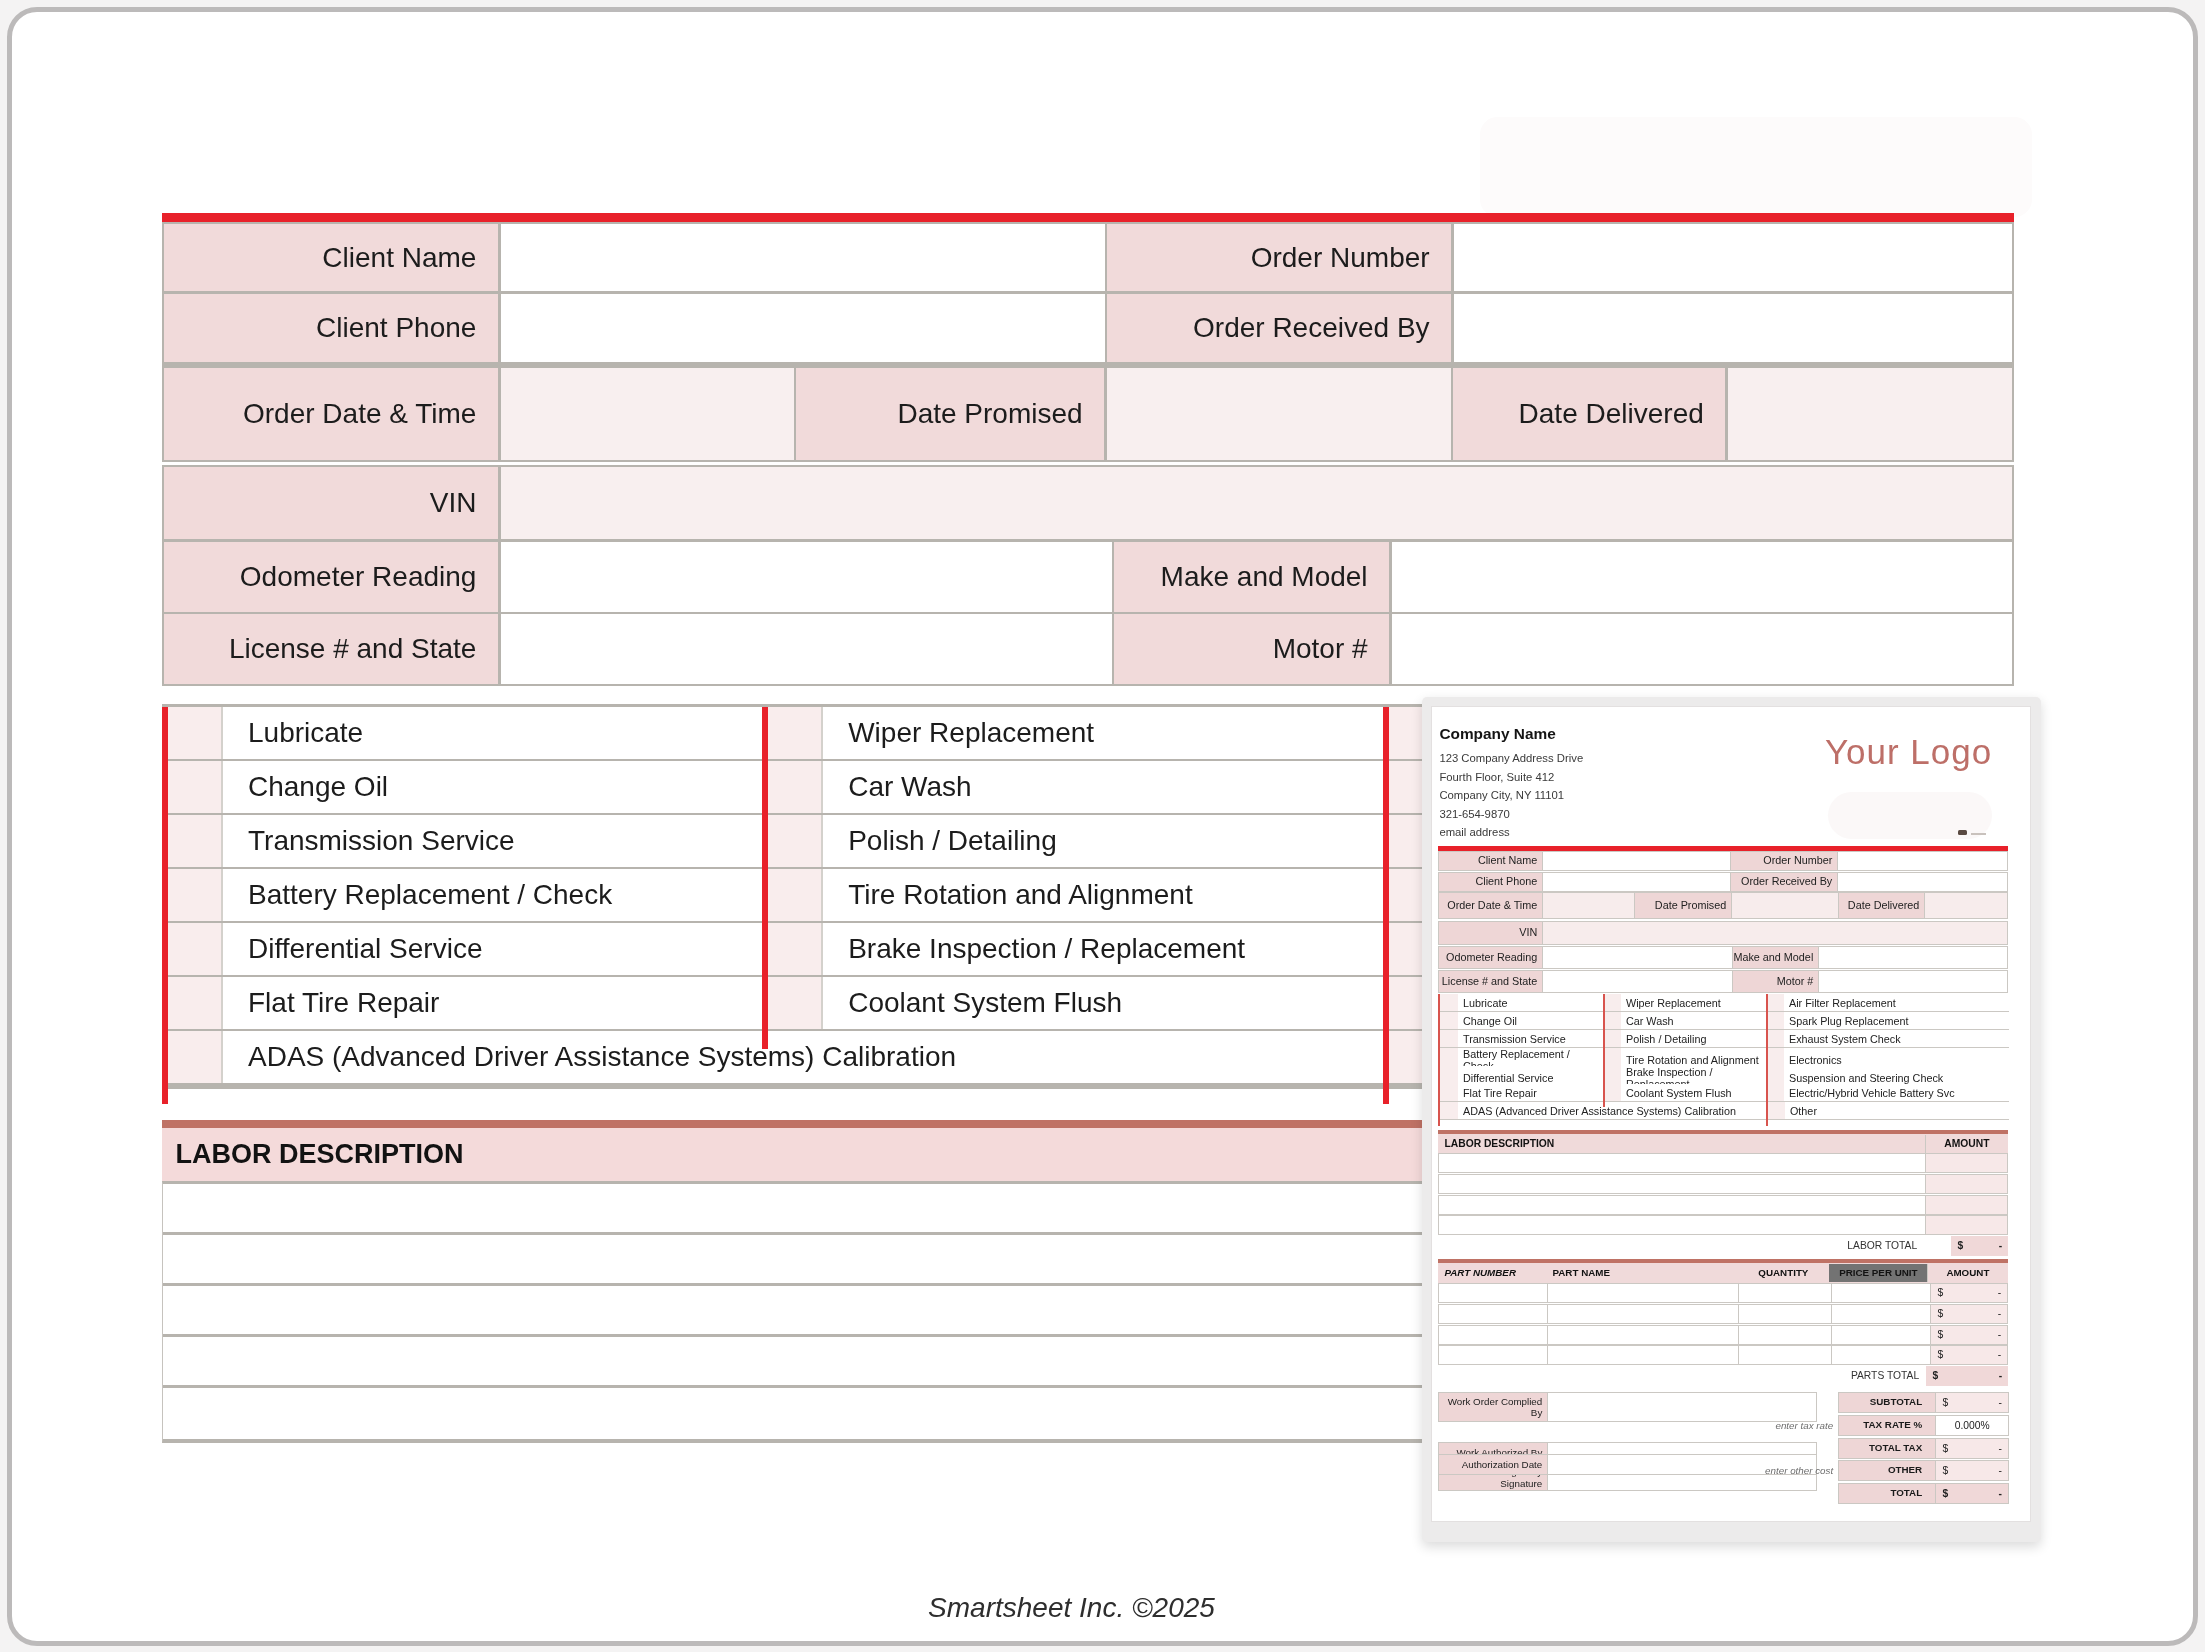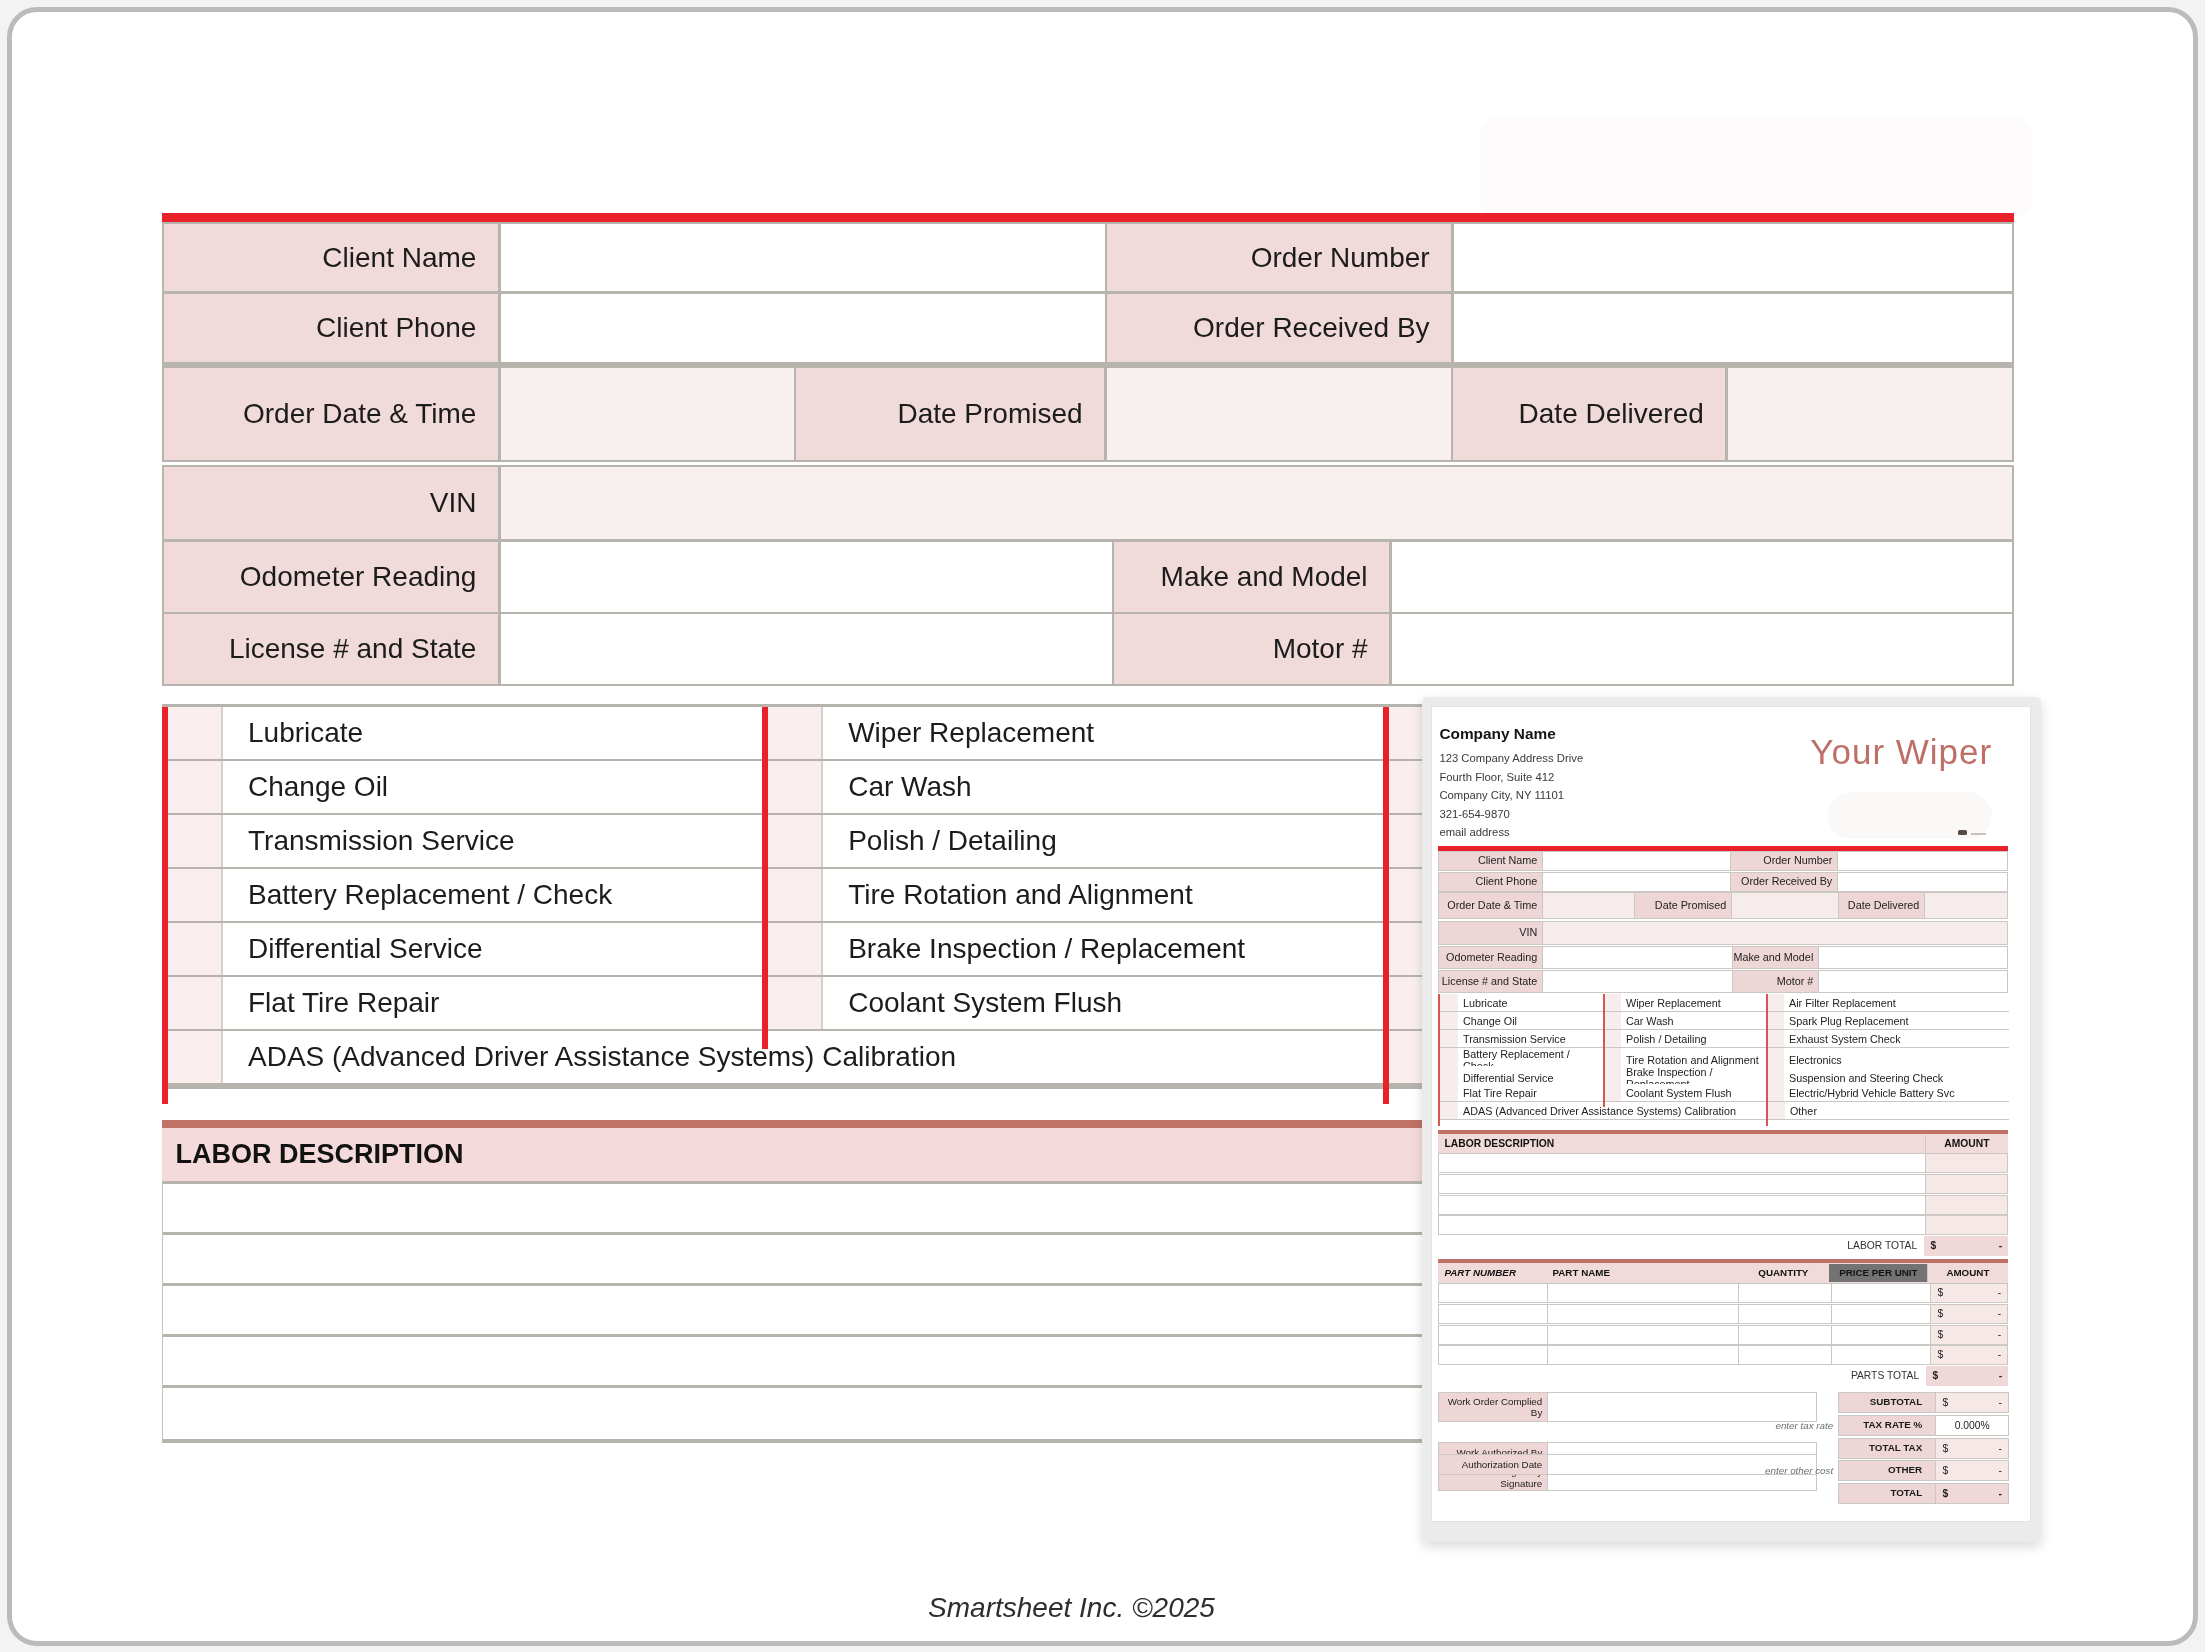--- a/index.html
+++ b/index.html
@@ -198,21 +198,21 @@
     <div class="tcard">
 
       <div class="abs" style="left:7.2px; top:17.5px; font-size:15.4px; font-weight:700; color:#141414;">Company Name</div>
       <div class="abs" style="left:7.2px; top:42px; font-size:11.3px; color:#3a3a3a; line-height:18.5px;">
         <div>123 Company Address Drive</div>
         <div>Fourth Floor, Suite 412</div>
         <div>Company City, NY 11101</div>
         <div>321-654-9870</div>
         <div>email address</div>
       </div>
-      <div class="abs" style="left:319px; top:25px; width:241px; text-align:right; font-size:35px; color:#bd6f68; letter-spacing:1px;">Your Wiper</div>
+      <div class="abs" style="left:319px; top:25px; width:241px; text-align:right; font-size:35px; color:#bd6f68; letter-spacing:1px;">Your Logo</div>
       <div class="abs" style="left:396px; top:85px; width:164px; height:47px; background:#fbf8f8; border-radius:23.6px;"></div>
       <div class="abs" style="left:526px; top:123px; width:9.2px; height:5.1px; background:#5a4a42; border-radius:1.5px;"></div>
       <div class="abs" style="left:539px; top:126px; width:14.4px; height:2.1px; background:#c9c2bd;"></div>
 
       <div class="abs redbar" style="left:6.2px; top:139px; width:570px; height:4.6px;"></div>
 
       <div class="tg" style="left:6.2px; top:144px; width:570px; grid-template-columns:103px 187px 106px 1fr; height:19.5px;">
         <div class="t-lbl">Client Name</div>
         <div class="t-in"></div>
         <div class="t-lbl">Order Number</div>
@@ -323,21 +323,21 @@
           <div class="t-amt"></div>
       </div>
       <div class="tg" style="left:6.2px; top:488px; width:570px; grid-template-columns:486px 1fr; height:19.5px;">
         <div class="t-in"></div>
           <div class="t-amt"></div>
       </div>
       <div class="tg" style="left:6.2px; top:508px; width:570px; grid-template-columns:486px 1fr; height:19.5px;">
         <div class="t-in"></div>
           <div class="t-amt"></div>
       </div>
-      <div class="abs" style="left:6.2px; top:529px; width:570px; height:19.5px; display:grid; grid-template-columns:486px 1fr;">
+      <div class="abs" style="left:6.2px; top:529px; width:570px; height:19.5px; display:grid; grid-template-columns:486px 1fr;gap:27px;">
         <div style="display:flex; align-items:center; justify-content:flex-end; padding-right:7.2px; font-size:10.3px; color:#333;">LABOR TOTAL</div>
         <div class="t-amt tot">
           <span>$</span>
           <span>-</span>
         </div>
       </div>
 
       <div class="abs salmon" style="left:6.2px; top:552px; width:570px; height:3.6px;"></div>
       <div class="tg" style="left:6.2px; top:556px; width:570px; grid-template-columns:108px 190px 92px 98px 1fr; height:19.5px; background:#f0dada; border-color:#f0dada; gap:0;">
         <div class="t-hdr" style="background:#f0dada; padding-left:5.1px; font-size:9.8px;font-style:italic;">PART NUMBER</div>

